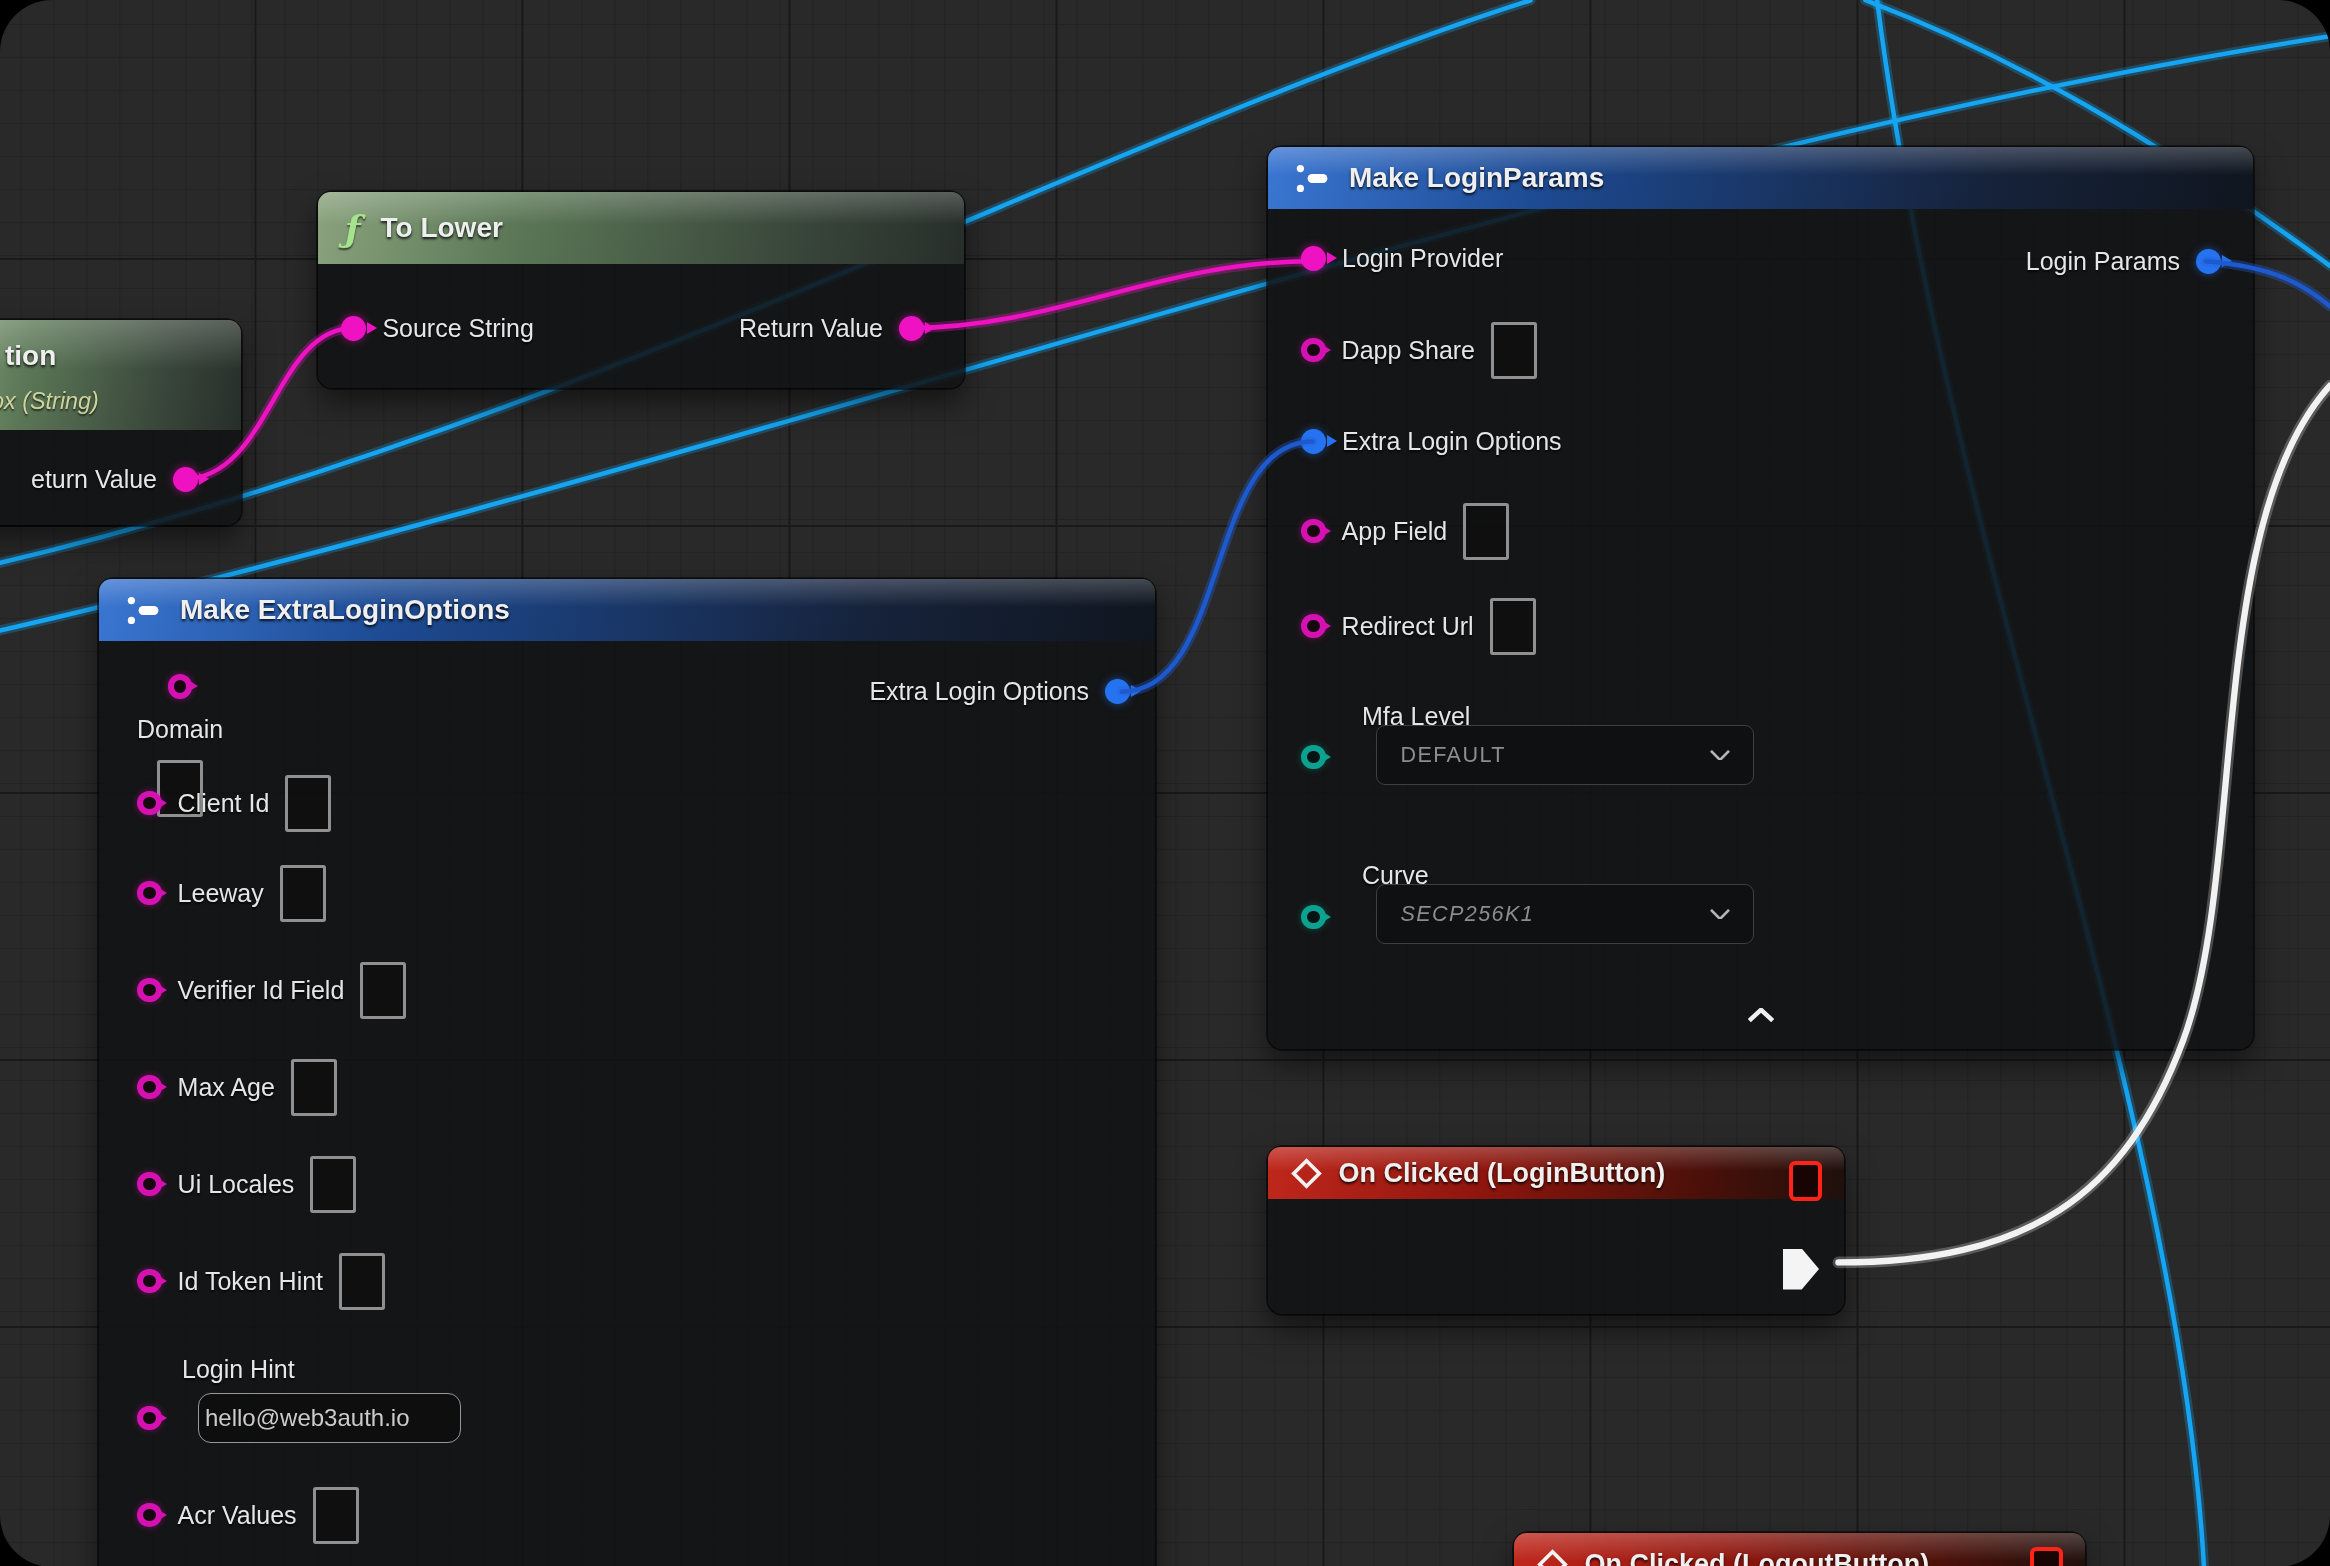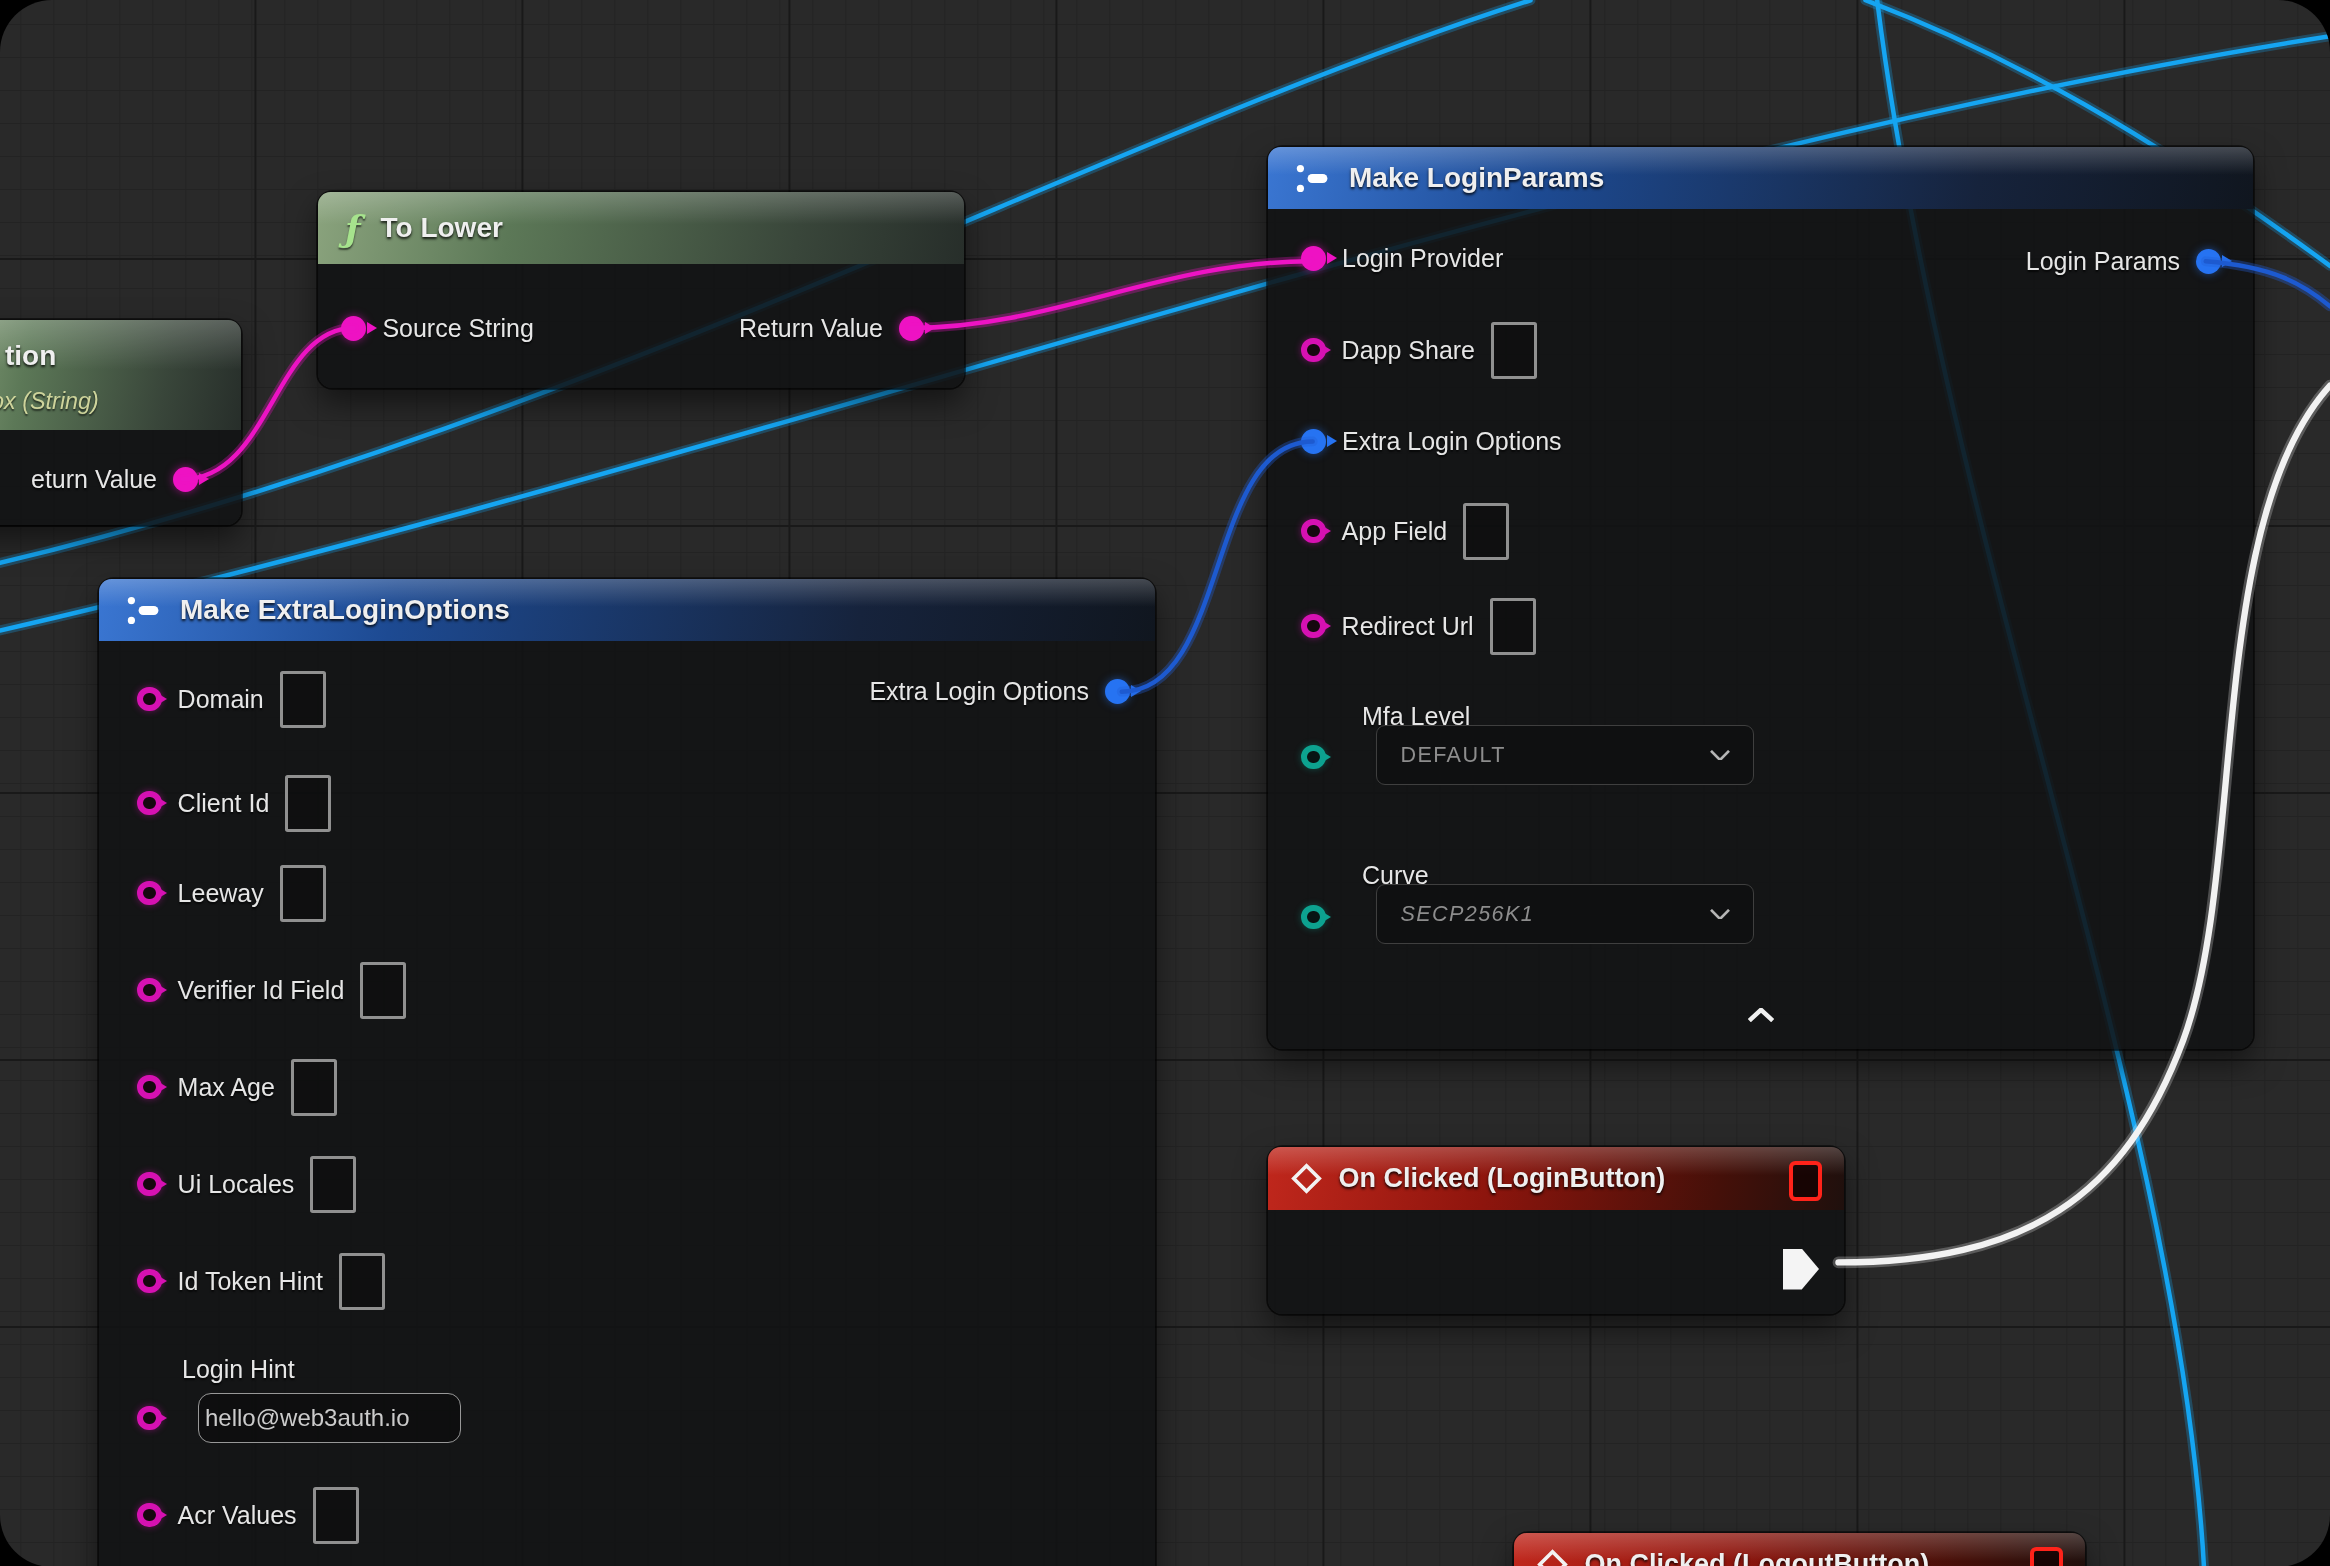--- a/index.html
+++ b/index.html
@@ -104,21 +104,21 @@
         <circle cx="6" cy="5" r="4" fill="#fff"></circle>
           <circle cx="6" cy="27" r="4" fill="#fff"></circle>
         <rect x="14" y="11" width="22" height="10" rx="5" fill="#fff"></rect>
       </svg>
       <span class="ntitle">Make ExtraLoginOptions</span>
     </div>
     <div class="row out" style="top:87px;right:25px;">
       <span class="plabel">Extra Login Options</span>
       <span class="pin blue"></span>
     </div>
-    <div class="row" style="top:95px;left:38px;">
+    <div class="row" style="top:95px;left:38px;flex-direction:column;">
       <span class="pin magenta hollow"></span>
       <span class="plabel">Domain</span>
       <span class="cbox"></span>
     </div>
     <div class="row" style="top:199px;left:38px;">
       <span class="pin magenta hollow"></span>
       <span class="plabel">Client Id</span>
       <span class="cbox"></span>
     </div>
     <div class="row" style="top:289px;left:38px;">
@@ -216,21 +216,21 @@
           <polyline points="1,1 11,11 21,1" fill="none" stroke="#b5b5b5" stroke-width="3"></polyline>
         </svg>
     </div>
 
     <svg class="collapse" width="31" height="14.4" viewBox="0 0 34 16" style="top:861px;">
       <polyline points="4,14 17,2 30,14" fill="none" stroke="#f0f0f0" stroke-width="5"></polyline>
     </svg>
   </div>
 
   <div class="node" style="left:1268px;top:1147px;width:576px;height:167px;">
-    <div class="nhead red" style="height:63px;padding-left:23.4px;gap:16px;">
+    <div class="nhead red" style="height:52px;padding-left:23.4px;gap:16px;">
       <svg width="31" height="31" viewBox="0 0 34 34" style="z-index:2;">
         <polygon points="17,3 31,17 17,31 3,17" fill="none" stroke="#f2f2f2" stroke-width="4"></polygon>
       </svg>
       <span class="ntitle" style="font-size:27px;">On Clicked (LoginButton)</span>
     </div>
     <div class="delegate" style="right:21.6px;top:14.4px;"></div>
     <div class="row out" style="top:97px;right:25px;">
       <span class="execpin"></span>
     </div>
   </div>

